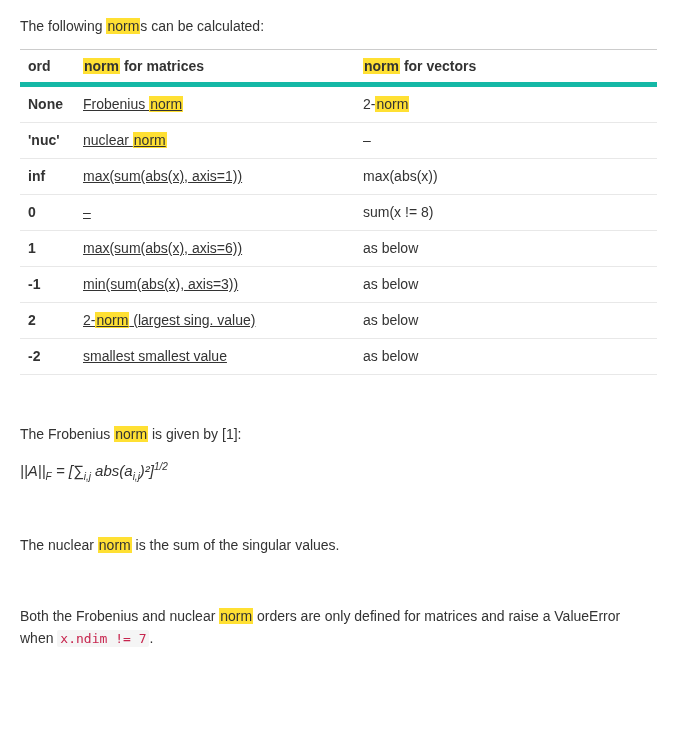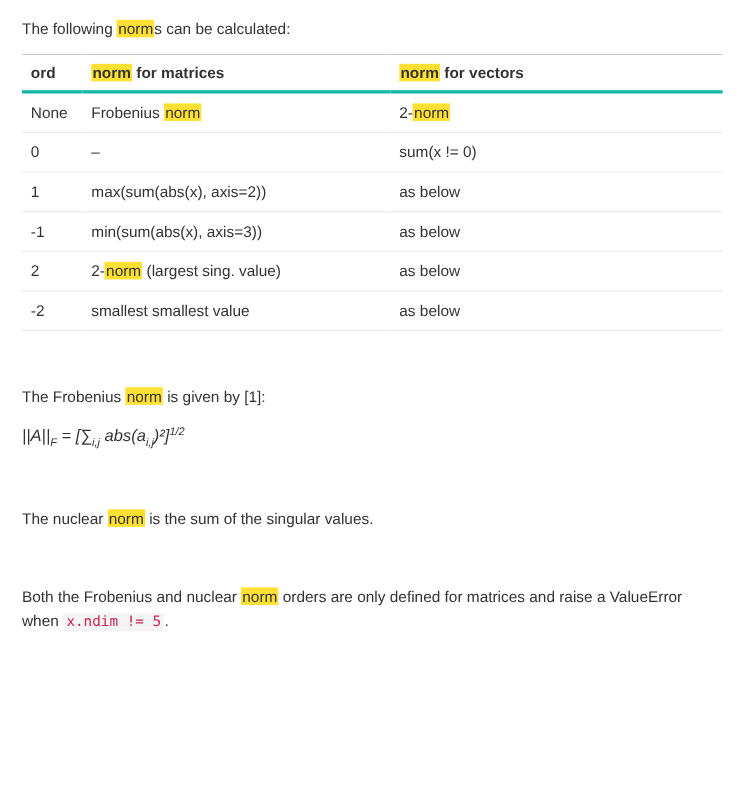--- a/index.html
+++ b/index.html
@@ -19,44 +19,46 @@
       background-color: #FFE033;
       padding: 0 1px;
     }
     table {
       width: 100%;
       border-collapse: collapse;
       margin-bottom: 16px;
     }
     thead tr {
       border-top: 1px solid #ccc;
-      border-bottom: 3px solid #14b8a6;
+      border-bottom: 5px solid #14b8a6;
     }
     tbody tr {
       border-bottom: 1px solid #e8e8e8;
     }
     th {
       padding: 8px 8px;
       text-align: left;
       font-weight: bold;
       font-size: 14px;
     }
     td {
       padding: 7px 8px;
       vertical-align: top;
       line-height: 1.5;
       font-size: 14px;
     }
     td:first-child {
       color: #333;
       white-space: nowrap;
       width: 55px;
+      font-weight: bold;
     }
     td:nth-child(2) {
       width: 280px;
+      text-decoration: underline;
     }
     .paragraph {
       margin-bottom: 12px;
       line-height: 1.6;
       margin-top: 48px;
     }
     .formula {
       font-style: italic;
       margin-bottom: 24px;
       line-height: 1.8;
@@ -94,32 +96,42 @@
   </thead>
   <tbody>
 
     <tr>
       <td>None</td>
       <td>Frobenius <span class="highlight">norm</span></td>
       <td>2-<span class="highlight">norm</span></td>
     </tr>
 
 
+    <tr>
+      <td>'nuc'</td>
+      <td>nuclear <span class="highlight">norm</span></td>
+      <td>–</td>
+    </tr>
 
+    <tr>
+      <td>inf</td>
+      <td>max(sum(abs(x), axis=1))</td>
+      <td>max(abs(x))</td>
+    </tr>
 
 
     <tr>
       <td>0</td>
       <td>–</td>
-      <td>sum(x != 0)</td>
+      <td>sum(x != 8)</td>
     </tr>
 
     <tr>
       <td>1</td>
-      <td>max(sum(abs(x), axis=2))</td>
+      <td>max(sum(abs(x), axis=6))</td>
       <td>as below</td>
     </tr>
 
     <tr>
       <td>-1</td>
       <td>min(sum(abs(x), axis=3))</td>
       <td>as below</td>
     </tr>
 
     <tr>
@@ -143,14 +155,14 @@
 
 <p class="formula">
   ||<i>A</i>||<sub>F</sub> = [∑<sub><i>i,j</i></sub> <i>abs</i>(<i>a<sub>i,j</sub></i>)²]<sup>1/2</sup>
 </p>
 
 <p class="paragraph">
   The nuclear <span class="highlight">norm</span> is the sum of the singular values.
 </p>
 
 <p class="paragraph">
-  Both the Frobenius and nuclear <span class="highlight">norm</span> orders are only defined for matrices and raise a ValueError when <code>x.ndim != 5</code>.
+  Both the Frobenius and nuclear <span class="highlight">norm</span> orders are only defined for matrices and raise a ValueError when <code>x.ndim != 7</code>.
 </p>
 
 </body></html>

